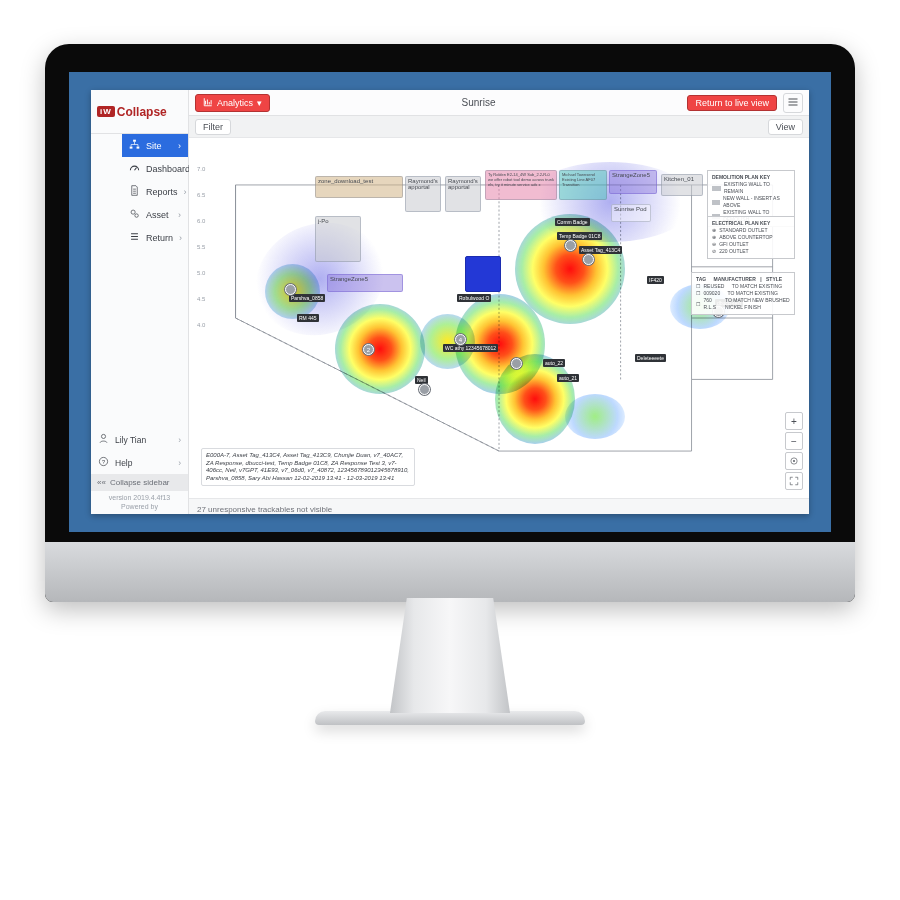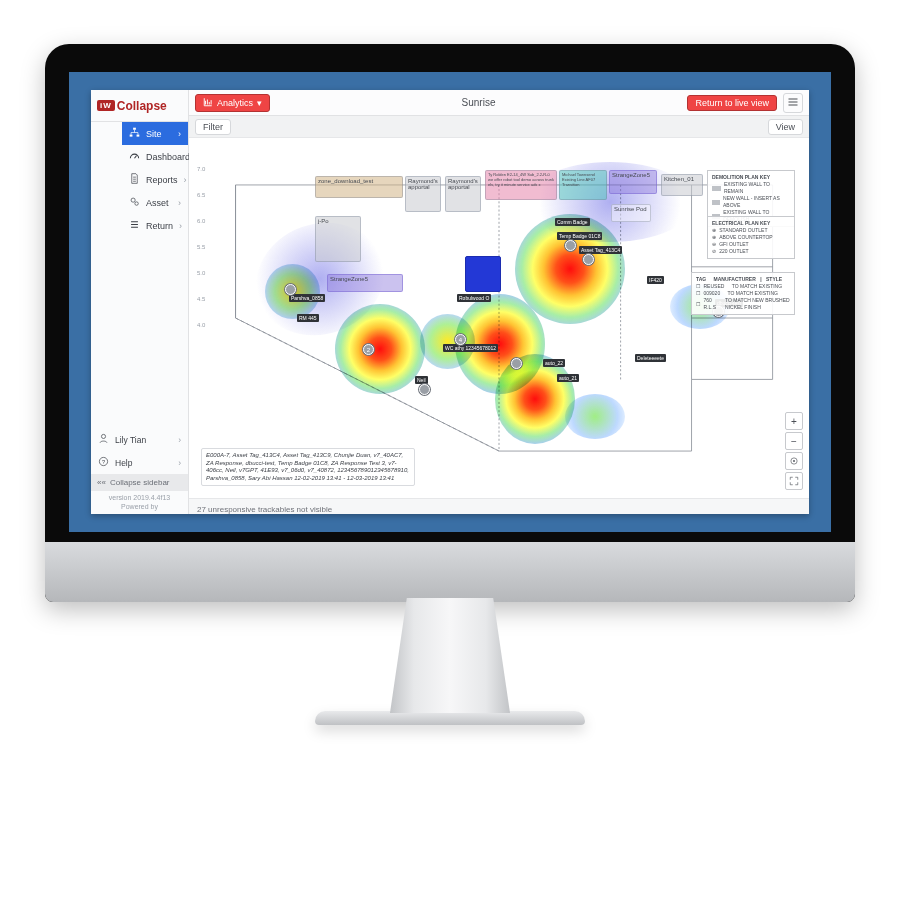--- a/index.html
+++ b/index.html
@@ -65,21 +65,21 @@
     display: flex; flex-direction: column;
     font-size: 9px;
   }
   .logo {
     padding: 4px 6px;
     border-bottom: 1px solid #e1e2e4;
     font-size: 12px;
     color: #b02525;
     font-weight: 600;
     display:flex; align-items:center; gap:2px;
-    height: 32px;
+    height: 44px;
   }
   .logo .mark {
     background:#b02525; color:#fff;
     font-size:8px; padding:1px 3px;
     border-radius:2px;
     letter-spacing:1px;
   }
   .nav { flex:none;margin-left:31px; }
   .nav-item {
     display:flex; align-items:center;

